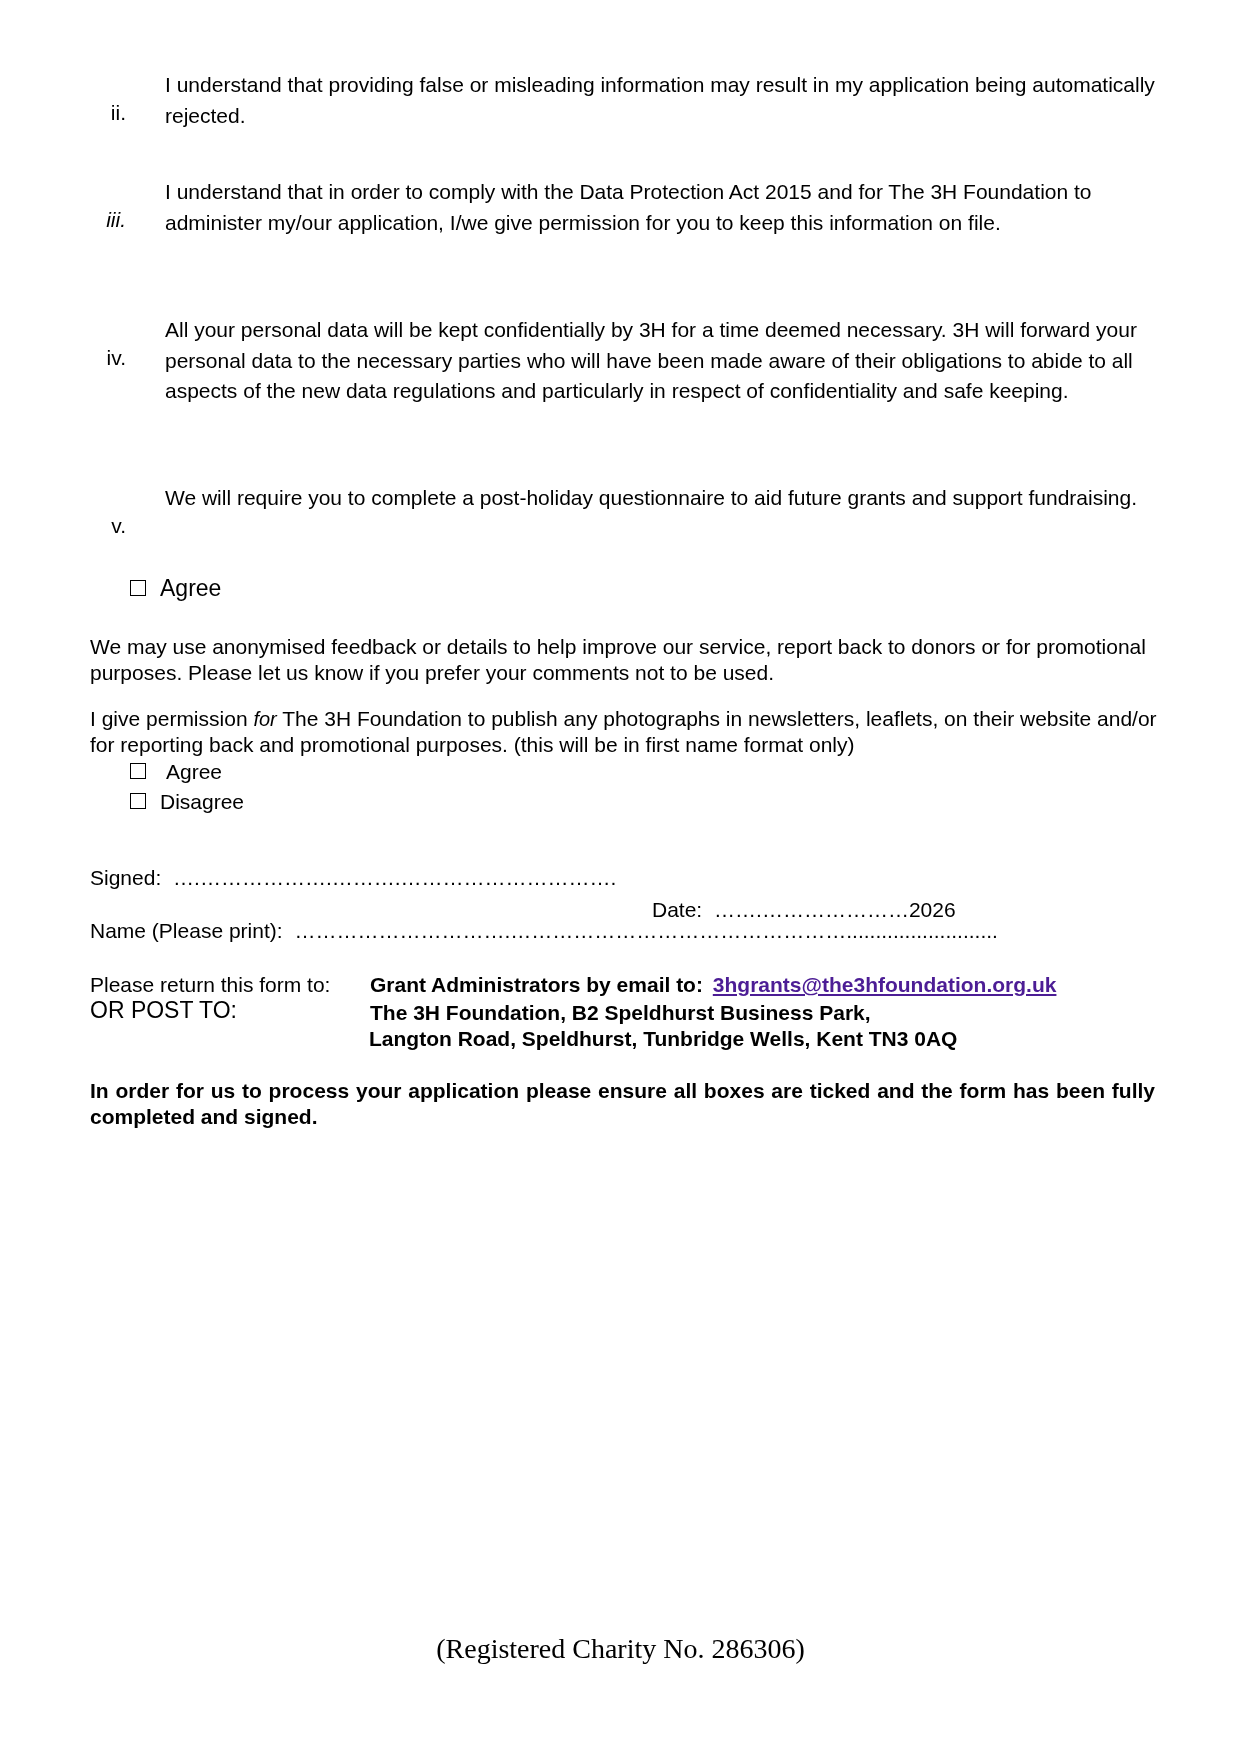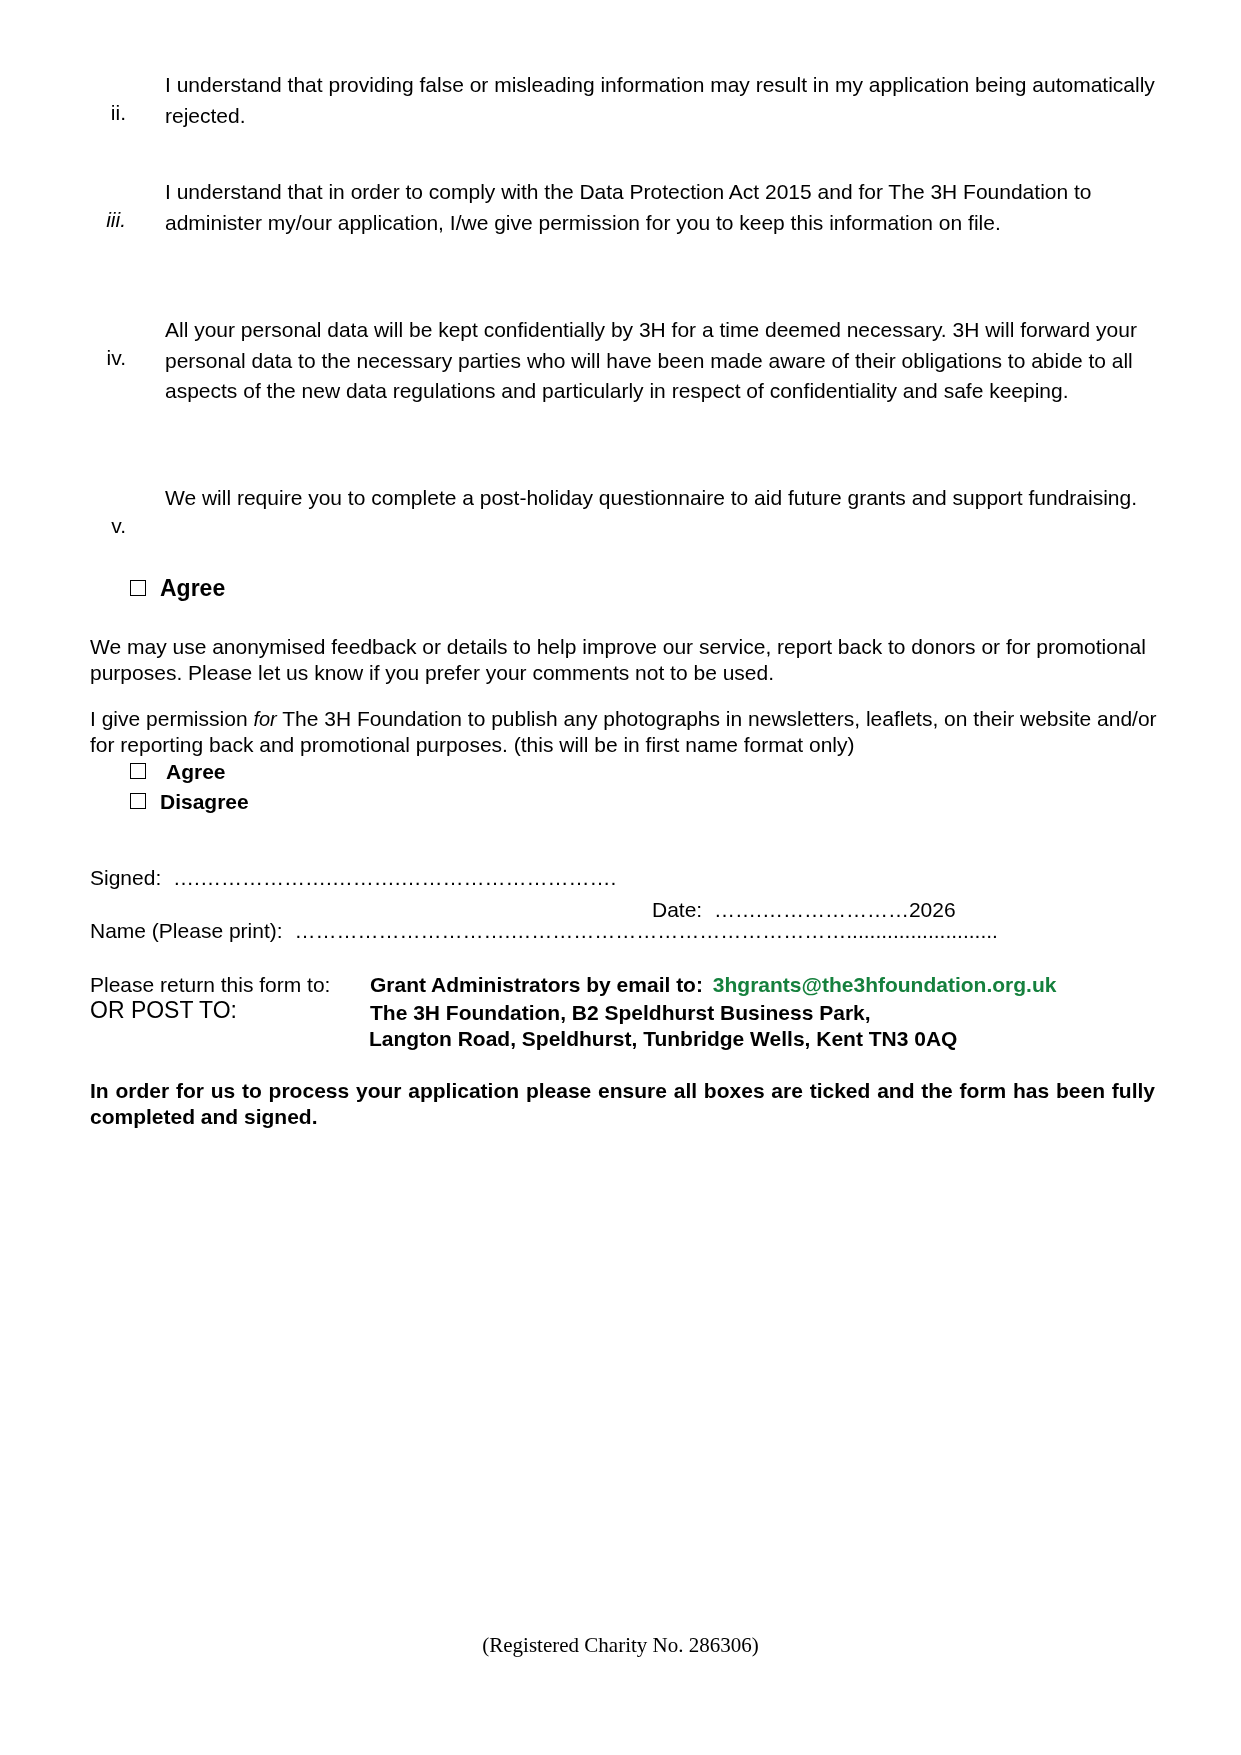--- a/index.html
+++ b/index.html
@@ -9,27 +9,27 @@
       font-size: 21px;
     }
     .item { position: absolute; left: 0; width: 1241px; }
     .num { position: absolute; width: 60px; text-align: right; margin-top: 31px; }
     .txt { position: absolute; left: 165px; width: 1000px; line-height: 30.5px; }
     .para { position: absolute; left: 90px; width: 1080px; line-height: 26px; }
     .box {
       display: inline-block; width: 14px; height: 14px; border: 1.6px solid #000;
       vertical-align: middle; margin-right: 14px; position: relative; top: -2px;
     }
-    .chk { position: absolute; left: 130px; font-weight: bold; }
+    .chk { position: absolute; left: 130px; font-weight: normal; }
     .bold { font-weight: bold; }
-    .link { color: #15803d; font-weight: bold; }
+    .link { color: #4c1d95; text-decoration: underline; font-weight: bold; }
     .abs { position: absolute; }
     .footer {
       position: absolute; left: 0; width: 1241px; top: 1633px; text-align: center;
-      font-family: "Liberation Serif", serif; font-size: 21px;
+      font-family: "Liberation Serif", serif; font-size: 28px;
     }
   </style>
 </head>
 <body>
 
 <div class="item" style="top:70px;">
   <span class="num" style="left:66px;">ii.</span>
   <div class="txt" style="left:165px;">I understand that providing false or misleading information may result in my application being automatically rejected.</div>
 </div>
 

